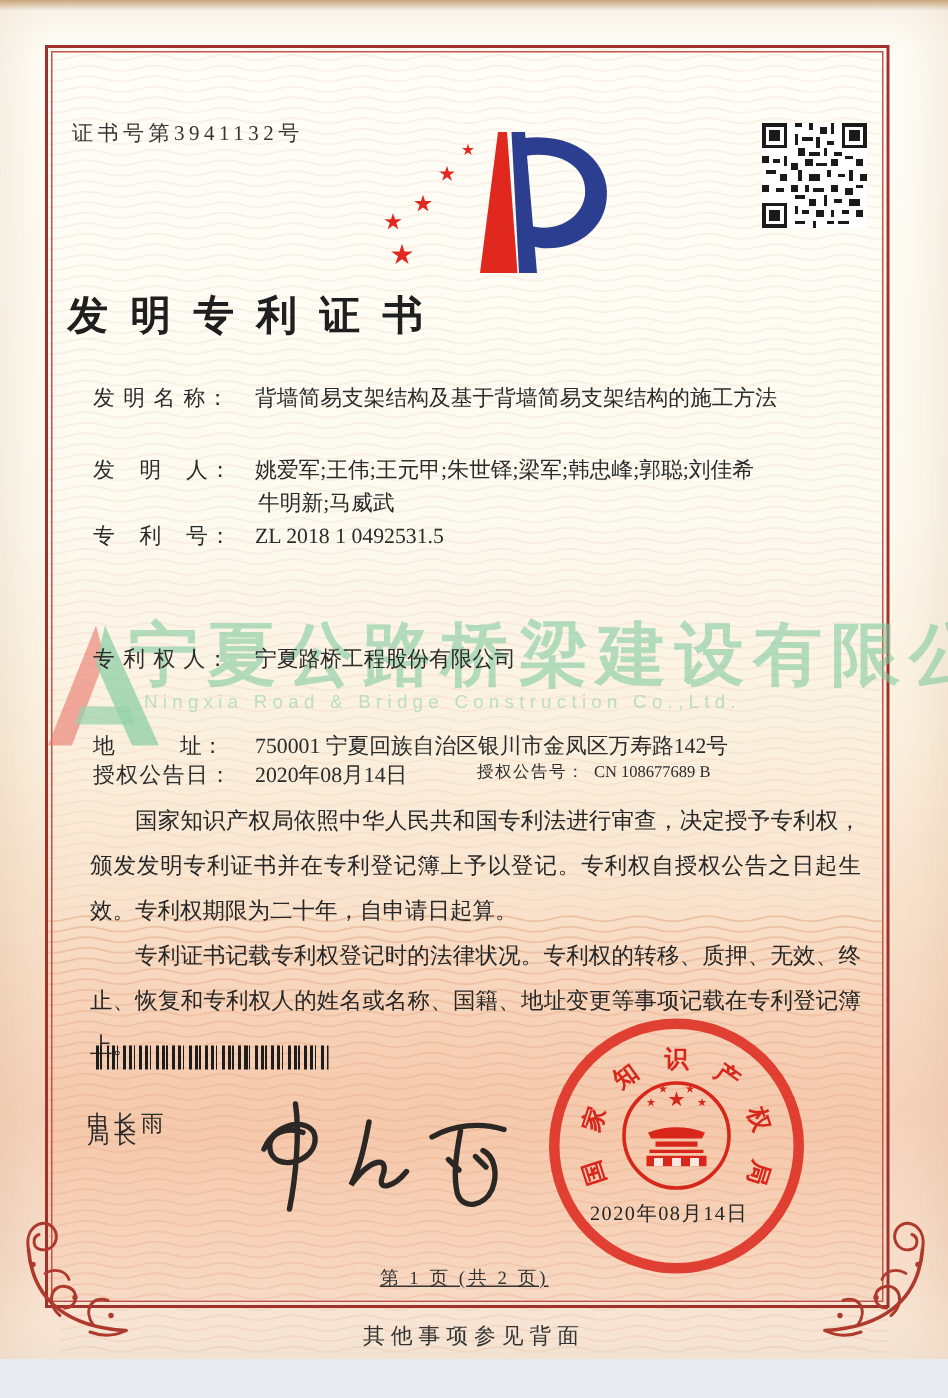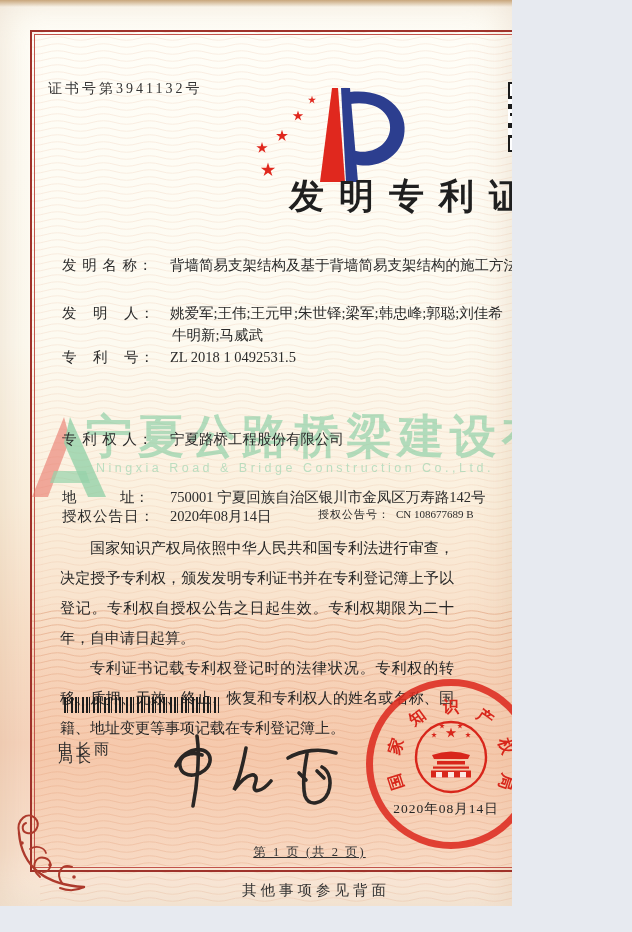--- a/index.html
+++ b/index.html
@@ -3,42 +3,42 @@
 <meta charset="utf-8">
 <style>
   html,body{margin:0;padding:0;}
   body{
     width:632px;height:932px;position:relative;overflow:hidden;
     background:#e7eaf0;
     font-family:"Liberation Serif","DejaVu Serif",serif;
     color:#2c2c2c;
   }
   .photo{
-    position:absolute;left:0;top:0;width:512px;height:906px;overflow:hidden;
+    position:absolute;left:0;top:0;width:632px;height:906px;overflow:hidden;
     background:linear-gradient(180deg,#fffef8 0%,#fdfaf0 38%,#fbf0de 55%,#f8dfc8 70%,#f6d3bc 82%,#f8e0cd 94%,#fbeee0 100%);
     box-shadow:inset 0 0 42px rgba(190,150,110,.28);
   }
   .photo-edge{position:absolute;left:0;top:0;right:0;height:7px;
     background:linear-gradient(180deg,#c8a67c,rgba(200,166,124,0));}
   .waves{position:absolute;left:0;top:0;z-index:0;}
   .frame{
     position:absolute;left:30px;top:30px;width:559px;height:838px;
     border:2.5px solid #9f322a;z-index:1;
   }
   .frame-inner{position:absolute;inset:2px;border:1px solid #c2544a;}
   .pink-zone{
     position:absolute;left:32px;top:600px;width:556px;height:266px;z-index:0;
     background:linear-gradient(180deg,rgba(246,203,175,0) 0%,rgba(246,200,170,.45) 30%,rgba(245,193,160,.6) 60%,rgba(247,210,185,.55) 100%);
   }
   .cert-no{position:absolute;left:48px;top:80px;font-size:14px;letter-spacing:3px;color:#343434;z-index:2;}
   .logo{position:absolute;left:246px;top:84px;z-index:2;}
   .qr{position:absolute;left:508px;top:82px;z-index:2;}
   .title{
-    position:absolute;left:30px;top:173px;width:559px;text-align:right;z-index:2;
-    font-size:35px;font-weight:700;letter-spacing:15px;text-indent:15px;color:#1f1f1f;
+    position:absolute;left:30px;top:192px;width:559px;text-align:left;z-index:2;
+    font-size:27px;font-weight:700;letter-spacing:15px;text-indent:15px;color:#1f1f1f;
   }
   .row{position:absolute;left:62px;font-size:14.5px;color:#2b2b2b;white-space:nowrap;z-index:2;}
   .row .lab{display:inline-block;width:108px;letter-spacing:1px;}
   .row.addr .lab{letter-spacing:0;}
   .col2{position:absolute;left:318px;font-size:11px;color:#2b2b2b;white-space:nowrap;z-index:2;}
   .col2 .lab{letter-spacing:1px;margin-right:6px;}
   .cont-line{position:absolute;left:172px;font-size:14.5px;color:#2b2b2b;z-index:2;}
   .paras{position:absolute;left:60px;right:58px;top:533px;z-index:2;}
   .paras p{margin:0;font-size:15px;line-height:30px;text-indent:2em;text-align:justify;color:#262626;}
   .wm-cn{

